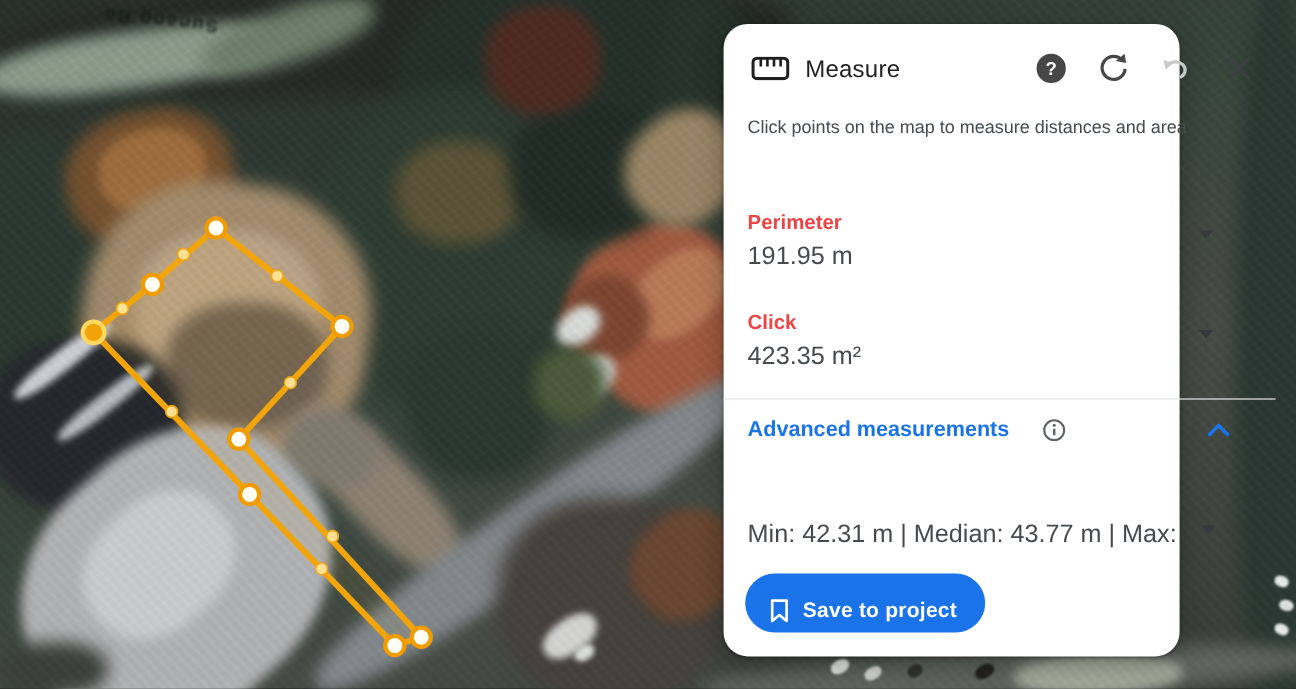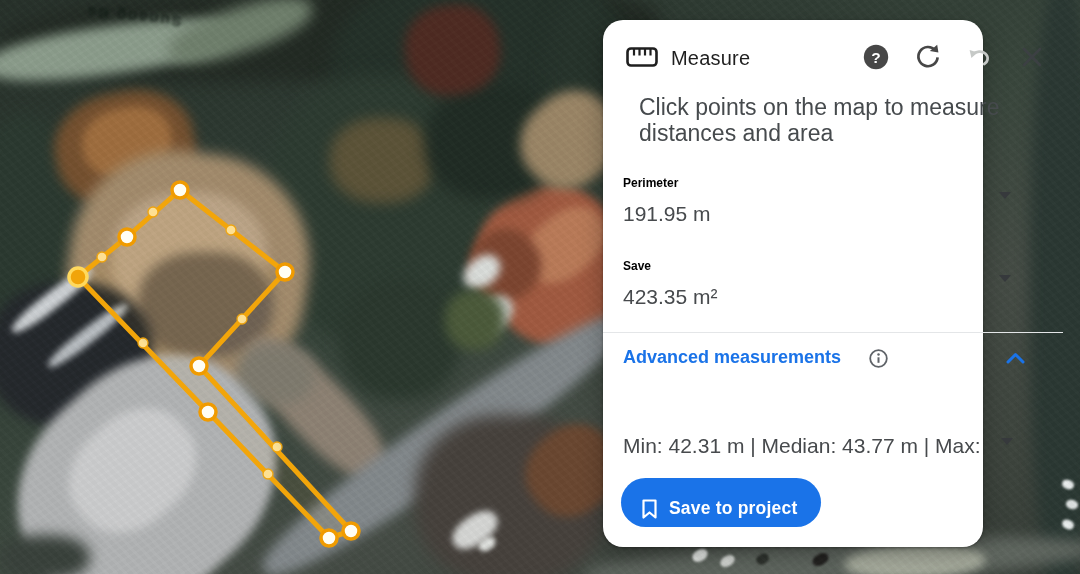--- a/index.html
+++ b/index.html
@@ -32,22 +32,22 @@
     position:absolute;left:603px;top:20px;width:380px;height:527px;
     background:#ffffff;border-radius:20px;
     box-shadow:0 1px 3px rgba(0,0,0,.3),0 8px 24px rgba(0,0,0,.28);
     color:#1f1f1f;
   }
   #panel *{box-sizing:border-box;}
   .abs{position:absolute;}
   #panel-title{left:68px;top:27px;font-size:20px;font-weight:500;letter-spacing:.2px;color:#1f1f1f;}
   .hdr-btn{width:36px;height:36px;top:19px;border:none;background:transparent;padding:0;cursor:pointer;
            display:flex;align-items:center;justify-content:center;}
-  #panel-desc{left:20px;top:74px;width:420px;font-size:23px;line-height:26px;color:#464a4d;margin-left:16px;}
-  .metric-label{left:20px;font-size:12px;font-weight:600;color:#000000;}
+  #panel-desc{left:20px;top:74px;width:420px;font-size:15px;line-height:26px;color:#464a4d;}
+  .metric-label{left:20px;font-size:17px;font-weight:600;color:#ef4444;}
   .metric-value{left:20px;font-size:21px;color:#474a4d;}
   .caret{width:0;height:0;border-left:6.5px solid transparent;border-right:6.5px solid transparent;
          border-top:7.5px solid #36393c;cursor:pointer;}
   #divider{left:0;top:312px;width:460px;height:1px;background:#e4e6e8;}
   #advanced-link{left:20px;top:327px;font-size:18px;color:#1a73e8;cursor:pointer;font-weight:bold;}
   #save-btn{
     left:18px;top:458px;width:200px;height:49px;border-radius:24.5px;border:none;
     background:#1a73e8;color:#ffffff;display:flex;align-items:center;gap:10px;
     padding:12px 0 0 19px;cursor:pointer;
     font-family:"Liberation Sans",sans-serif;font-size:17.5px;font-weight:600;letter-spacing:.2px;
@@ -164,21 +164,21 @@
         <line x1="19" y1="3" x2="3" y2="19" stroke="#3c4043" stroke-width="2.6" stroke-linecap="round"></line>
       </svg>
     </button>
 
     <div class="abs" id="panel-desc">Click points on the map to measure distances and area</div>
 
     <div class="abs metric-label" style="top:156px">Perimeter</div>
     <div class="abs metric-value" style="top:182px">191.95 m</div>
     <div class="abs caret" style="left:396px;top:172px"></div>
 
-    <div class="abs metric-label" style="top:239px">Save</div>
+    <div class="abs metric-label" style="top:239px">Click</div>
     <div class="abs metric-value" style="top:265px">423.35 m²</div>
     <div class="abs caret" style="left:396px;top:255px"></div>
 
     <div class="abs" id="divider"></div>
 
     <div class="abs" id="advanced-link">Advanced measurements</div>
     <svg class="abs" style="left:266px;top:329px" width="19" height="19" viewBox="0 0 19 19">
       <circle cx="9.5" cy="9.5" r="8.3" fill="none" stroke="#5f6368" stroke-width="1.8"></circle>
       <line x1="9.5" y1="8.3" x2="9.5" y2="13.8" stroke="#5f6368" stroke-width="2"></line>
       <circle cx="9.5" cy="5.4" r="1.25" fill="#5f6368"></circle>

